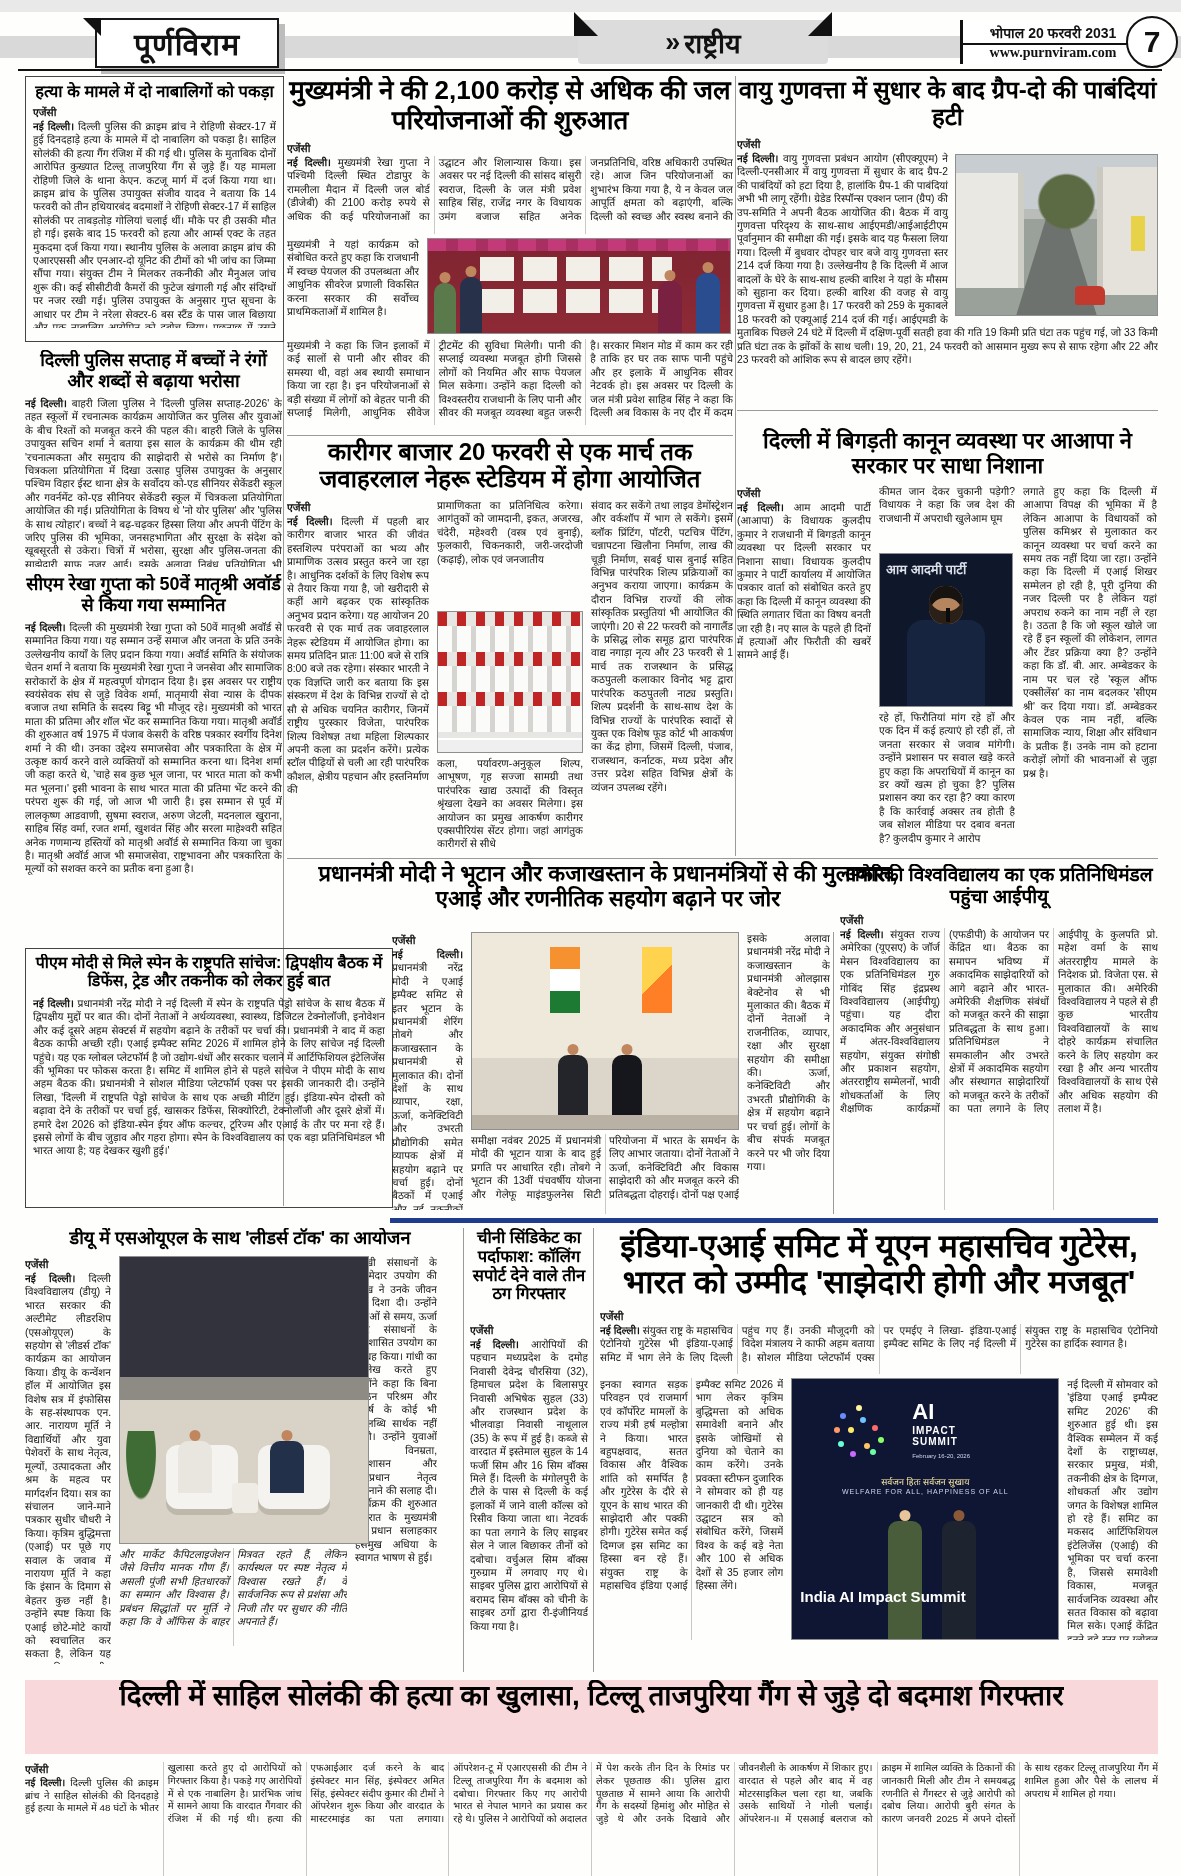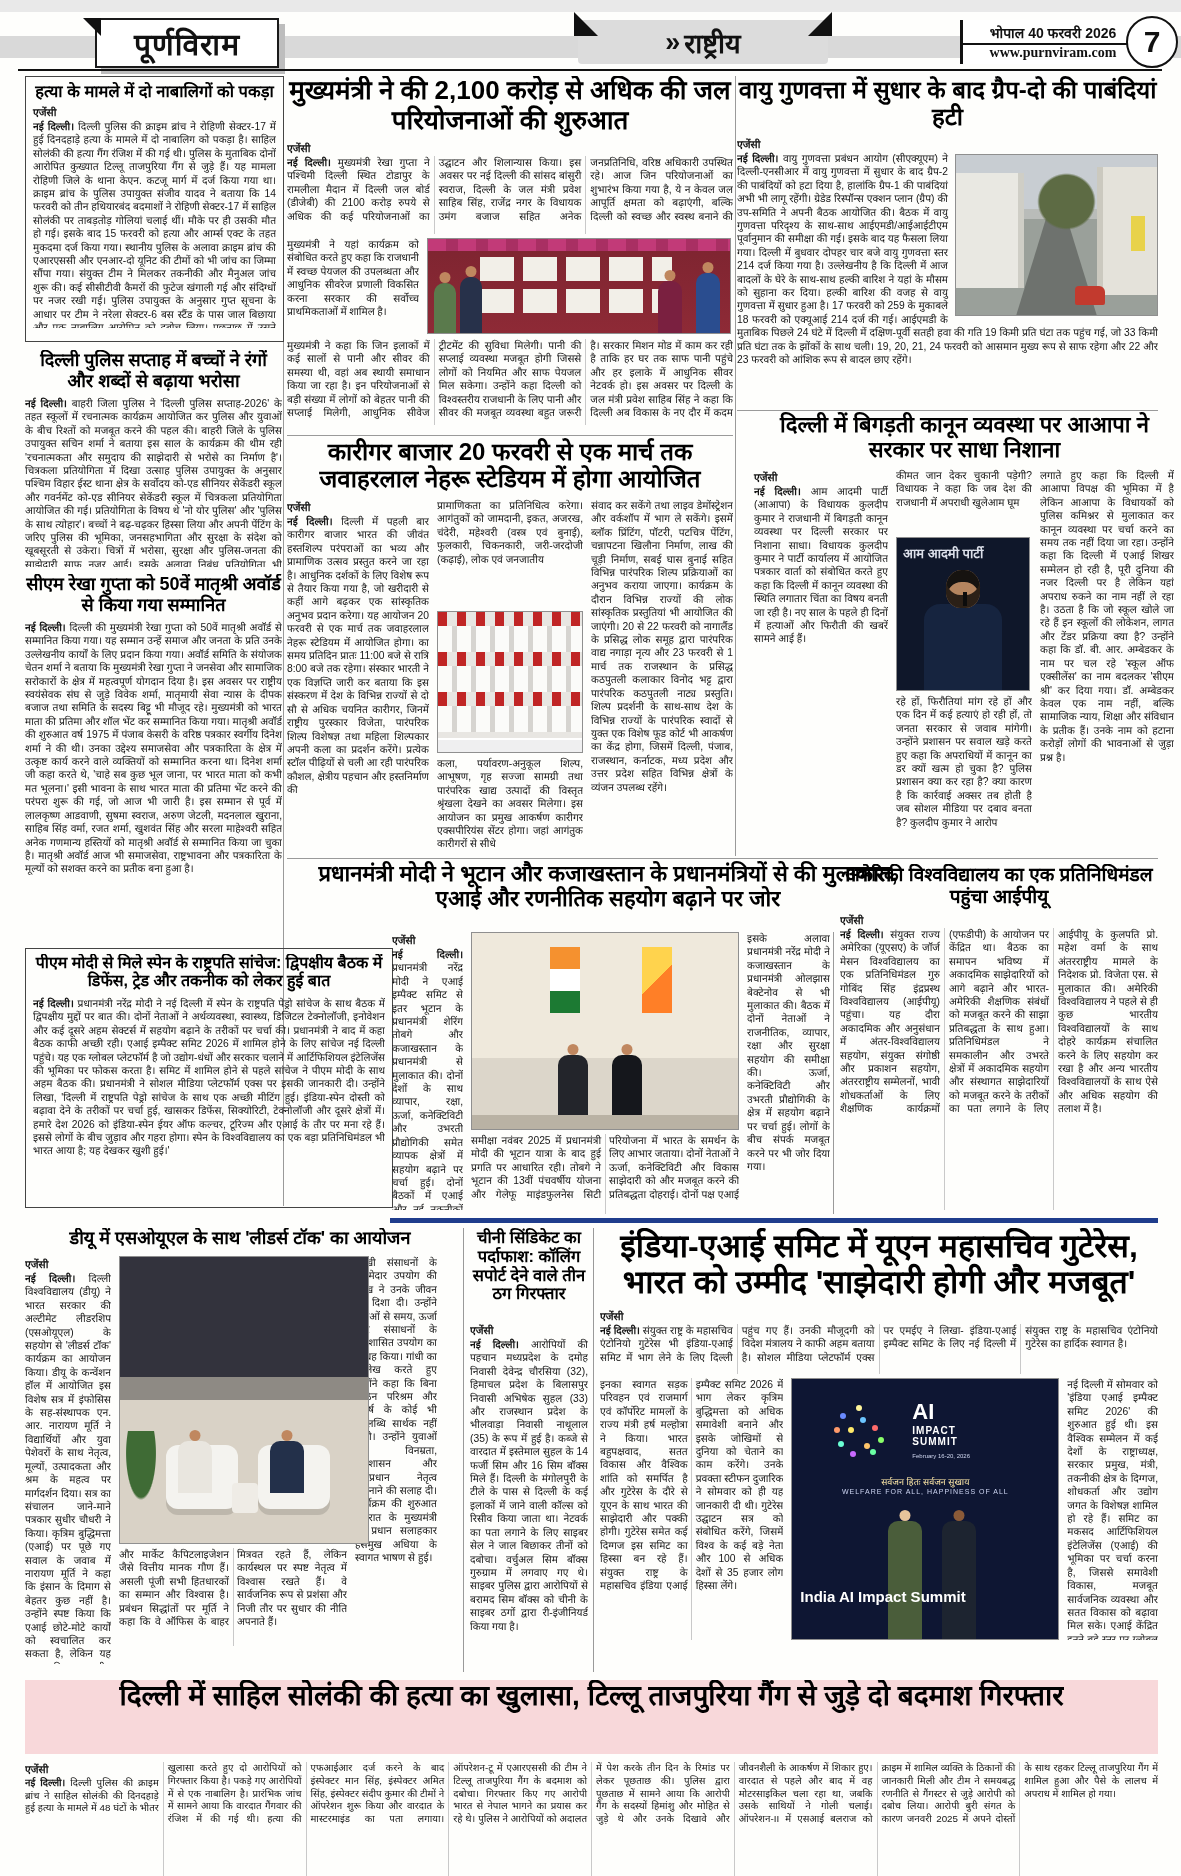--- a/index.html
+++ b/index.html
@@ -106,21 +106,21 @@
 
 <div class="page">
 
   <div class="hdr-bar"></div>
   <div class="brand">पूर्णविराम</div>
   <div class="section-box">
     <span class="sec-marker">»</span>
     <span>राष्ट्रीय</span>
   </div>
   <div class="datebox">
-    <div class="d1">भोपाल 40 फरवरी 2026</div>
+    <div class="d1">भोपाल 20 फरवरी 2031</div>
     <div class="d2">www.purnviram.com</div>
   </div>
   <div class="pageno">7</div>
   <div class="hdr-rule"></div>
 
   <div class="vline" style="left:283px;top:64px;height:1130px;"></div>
   <div class="vline" style="left:735px;top:64px;height:780px;"></div>
   <div class="vline" style="left:833px;top:920px;height:282px;"></div>
   <div class="vline" style="left:463px;top:1216px;height:444px;"></div>
   <div class="vline" style="left:593px;top:1216px;height:444px;"></div>
@@ -223,21 +223,21 @@
         <div class="ps-road"></div>
         <div class="ps-tree"></div>
         <div class="ps-car"></div>
         <div class="ps-sign"></div>
       </div>
       <span class="dl">नई दिल्ली।</span>
       <span>वायु गुणवत्ता प्रबंधन आयोग (सीएक्यूएम) ने दिल्ली-एनसीआर में वायु गुणवत्ता में सुधार के बाद ग्रैप-2 की पाबंदियों को हटा दिया है, हालांकि ग्रैप-1 की पाबंदियां अभी भी लागू रहेंगी। ग्रेडेड रिस्पॉन्स एक्शन प्लान (ग्रैप) की उप-समिति ने अपनी बैठक आयोजित की। बैठक में वायु गुणवत्ता परिदृश्य के साथ-साथ आईएमडी/आईआईटीएम पूर्वानुमान की समीक्षा की गई। इसके बाद यह फैसला लिया गया। दिल्ली में बुधवार दोपहर चार बजे वायु गुणवत्ता स्तर 214 दर्ज किया गया है। उल्लेखनीय है कि दिल्ली में आज बादलों के घेरे के साथ-साथ हल्की बारिश ने यहां के मौसम को सुहाना कर दिया। हल्की बारिश की वजह से वायु गुणवत्ता में सुधार हुआ है। 17 फरवरी को 259 के मुकाबले 18 फरवरी को एक्यूआई 214 दर्ज की गई। आईएमडी के मुताबिक पिछले 24 घंटे में दिल्ली में दक्षिण-पूर्वी सतही हवा की गति 19 किमी प्रति घंटा तक पहुंच गई, जो 33 किमी प्रति घंटा तक के झोंकों के साथ चली। 19, 20, 21, 24 फरवरी को आसमान मुख्य रूप से साफ रहेगा और 22 और 23 फरवरी को आंशिक रूप से बादल छाए रहेंगे।</span>
     </div>
   </section>
 
-  <section class="art" style="left:737px;top:400px;width:421px;height:444px;padding-left:17px;">
+  <section class="art" style="left:737px;top:416px;width:421px;height:444px;">
     <h1 class="hl" style="font-size:22px;height:54px;">दिल्ली में बिगड़ती कानून व्यवस्था पर आआपा ने सरकार पर साधा निशाना</h1>
     <div class="flexrow">
       <div style="width:134px;">
         <div class="byline">एजेंसी</div>
         <div class="body" style="height:362px;">
           <span class="dl">नई दिल्ली।</span>
           <span>आम आदमी पार्टी (आआपा) के विधायक कुलदीप कुमार ने राजधानी में बिगड़ती कानून व्यवस्था पर दिल्ली सरकार पर निशाना साधा। विधायक कुलदीप कुमार ने पार्टी कार्यालय में आयोजित पत्रकार वार्ता को संबोधित करते हुए कहा कि दिल्ली में कानून व्यवस्था की स्थिति लगातार चिंता का विषय बनती जा रही है। नए साल के पहले ही दिनों में हत्याओं और फिरौती की खबरें सामने आई हैं।</span>
         </div>
       </div>
       <div style="width:136px;">
@@ -295,21 +295,21 @@
   <section class="art" style="left:25px;top:1216px;width:430px;height:444px;">
     <h1 class="hl" style="font-size:18px;height:24px;white-space:nowrap;">डीयू में एसओयूएल के साथ 'लीडर्स टॉक' का आयोजन</h1>
     <div class="flexrow" style="margin-top:4px;">
       <div style="width:86px;">
         <div class="byline">एजेंसी</div>
         <div class="body" style="height:392px;">
           <span class="dl">नई दिल्ली।</span>
           <span>दिल्ली विश्वविद्यालय (डीयू) ने भारत सरकार की अल्टीमेट लीडरशिप (एसओयूएल) के सहयोग से 'लीडर्स टॉक' कार्यक्रम का आयोजन किया। डीयू के कन्वेंशन हॉल में आयोजित इस विशेष सत्र में इंफोसिस के सह-संस्थापक एन. आर. नारायण मूर्ति ने विद्यार्थियों और युवा पेशेवरों के साथ नेतृत्व, मूल्यों, उत्पादकता और श्रम के महत्व पर मार्गदर्शन दिया। सत्र का संचालन जाने-माने पत्रकार सुधीर चौधरी ने किया। कृत्रिम बुद्धिमत्ता (एआई) पर पूछे गए सवाल के जवाब में नारायण मूर्ति ने कहा कि इंसान के दिमाग से बेहतर कुछ नहीं है। उन्होंने स्पष्ट किया कि एआई छोटे-मोटे कार्यों को स्वचालित कर सकता है, लेकिन यह मानव की उच्च स्तरीय सोच, रचनात्मकता और निर्णय क्षमता को और मजबूत बनाएगा। उन्होंने कहा कि एआई खतरा नहीं बल्कि अवसर है। इससे युवा लगातार रीस्किलिंग और सीखने की क्षमता विकसित करते रहें। मूर्ति ने बताया कि स्कूल के दिनों में एक विज्ञान शिक्षक से</span>
         </div>
       </div>
-      <div style="width:228px;">
+      <div style="width:228px;font-style:italic;">
         <div class="photo pt" style="width:248px;height:286px;">
           <div class="pt-plant"></div>
           <div class="pt-chair pt-c1"></div>
           <div class="pt-chair pt-c2"></div>
           <div class="fig pt-man1"></div>
           <div class="fig pt-man2"></div>
           <div class="pt-table"></div>
         </div>
         <div class="body cols2" style="height:98px;margin-top:4px;">और मार्केट कैपिटलाइजेशन जैसे वित्तीय मानक गौण हैं। असली पूंजी सभी हितधारकों का सम्मान और विश्वास है। प्रबंधन सिद्धांतों पर मूर्ति ने कहा कि वे ऑफिस के बाहर मित्रवत रहते हैं, लेकिन कार्यस्थल पर स्पष्ट नेतृत्व में विश्वास रखते हैं। वे सार्वजनिक रूप से प्रशंसा और निजी तौर पर सुधार की नीति अपनाते हैं।</div>
       </div>

